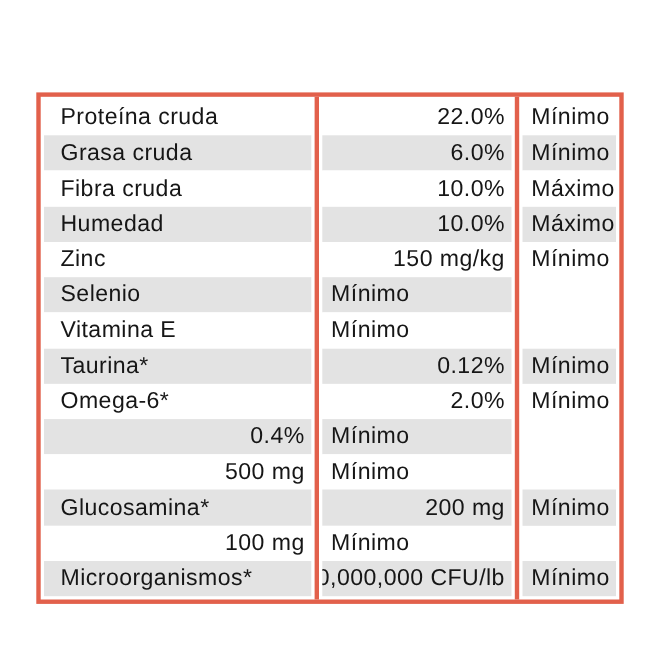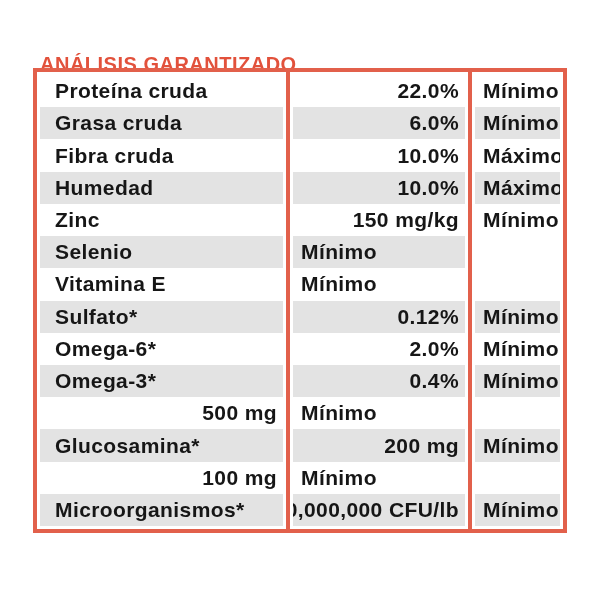--- a/index.html
+++ b/index.html
@@ -16,28 +16,27 @@
     left: 40px;
     top: 53px;
     font-size: 20px;
     font-weight: bold;
     letter-spacing: 0.5px;
     color: var(--accent, #e2513b);
   }
   .table-frame {
     position: absolute;
     left: 33px;
-    top: 68px;
+    top: 84px;
     width: 534px;
     height: 465px;
     box-sizing: border-box;
     border: 4px solid var(--border, #e2604b);
     padding: 3px;
     background: #ffffff;
-    font-weight: bold;
   }
   .rows {
     position: relative;
     width: 100%;
     height: 100%;
     display: flex;
     flex-direction: column;
   }
   .row {
     flex: 1;
@@ -68,21 +67,20 @@
     background: var(--border, #e2604b);
   }
   .divider-1 { left: 246px; }
   .divider-2 { left: 428px; }
 </style>
 </head>
 <body>
 
 <div class="canvas">
 
-  <div class="title">ANÁLISIS GARANTIZADO</div>
 
   <div class="table-frame">
     <div class="rows">
 
       <div class="row">
         <div class="cell cell-name">Proteína cruda</div>
         <div class="cell cell-value">22.0%</div>
         <div class="cell cell-qual">Mínimo</div>
       </div>
       <div class="row">
@@ -107,31 +105,30 @@
       </div>
       <div class="row">
         <div class="cell cell-name">Selenio</div>
         <div class="cell cell-qual">Mínimo</div>
       </div>
       <div class="row">
         <div class="cell cell-name">Vitamina E</div>
         <div class="cell cell-qual">Mínimo</div>
       </div>
       <div class="row">
-        <div class="cell cell-name">Sulfato*</div>
+        <div class="cell cell-name">Taurina*</div>
         <div class="cell cell-value">0.12%</div>
         <div class="cell cell-qual">Mínimo</div>
       </div>
       <div class="row">
         <div class="cell cell-name">Omega-6*</div>
         <div class="cell cell-value">2.0%</div>
         <div class="cell cell-qual">Mínimo</div>
       </div>
       <div class="row">
-        <div class="cell cell-name">Omega-3*</div>
         <div class="cell cell-value">0.4%</div>
         <div class="cell cell-qual">Mínimo</div>
       </div>
       <div class="row">
         <div class="cell cell-value">500 mg</div>
         <div class="cell cell-qual">Mínimo</div>
       </div>
       <div class="row">
         <div class="cell cell-name">Glucosamina*</div>
         <div class="cell cell-value">200 mg</div>

